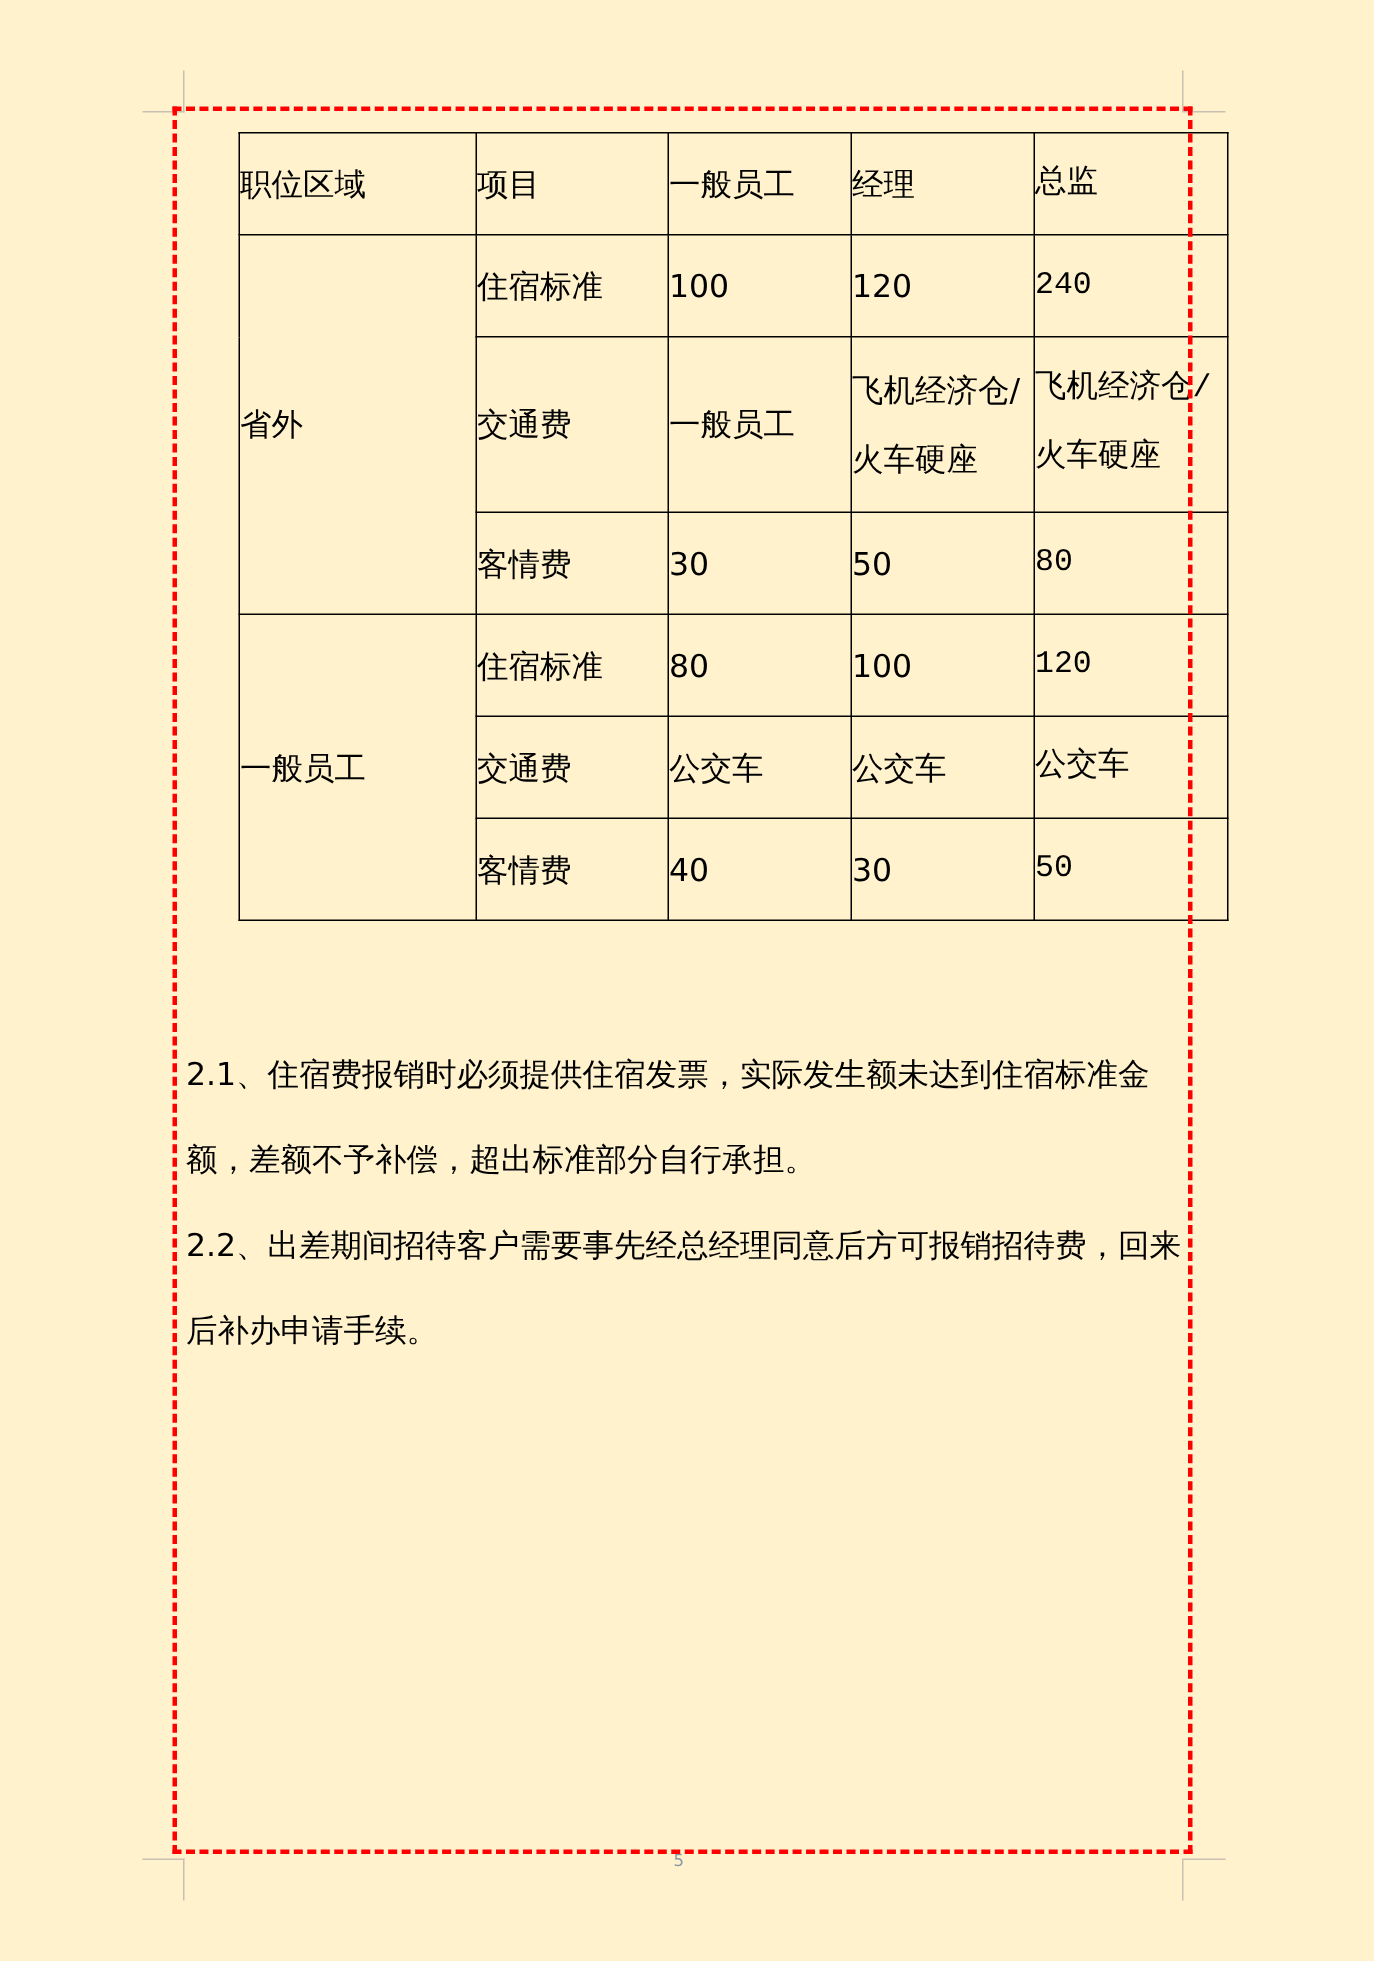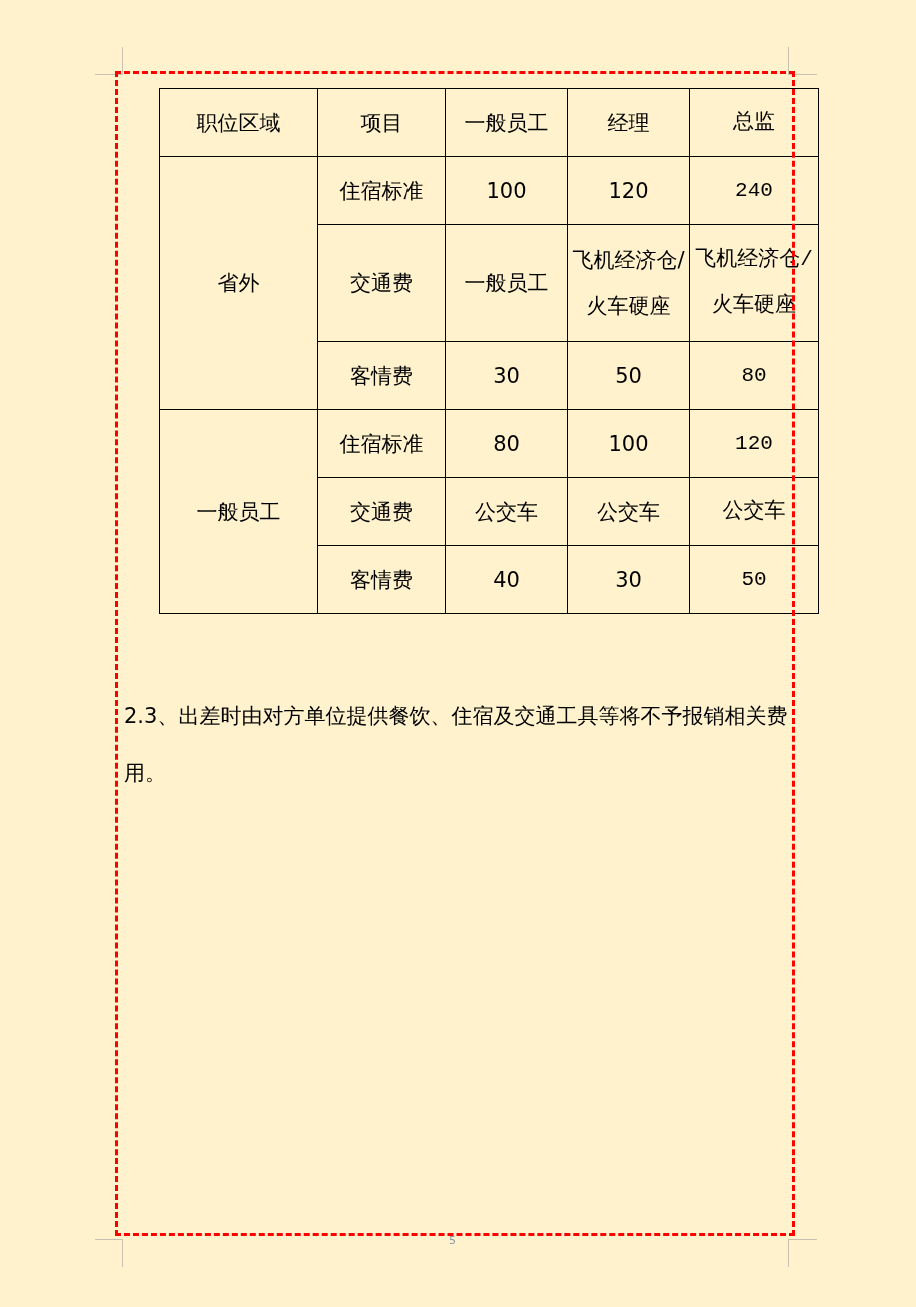--- a/index.html
+++ b/index.html
@@ -9,21 +9,21 @@
   }
   .crop { position:absolute; background:#c8c0b0; }
   .frame {
     position:absolute; left:115px; top:71px; width:680px; height:1165px;
     border:3px dashed #ff0000; box-sizing:border-box; pointer-events:none; z-index:5;
   }
   table.rates {
     position:absolute; left:159px; top:88px; border-collapse:collapse; font-size:21px;
   }
   table.rates td {
-    border:1.5px solid #000; text-align:center; vertical-align:middle; padding:0; line-height:46px;
+    border:1.5px solid #000; vertical-align:middle; padding:0; line-height:46px;
   }
   .hdr td { height:67px; }
   .row td { height:67px; }
   .row.tall td { height:116px; }
   td.c0 { width:157px; }
   td.c1 { width:127px; }
   td.c2 { width:121px; }
   td.c3 { width:121px; }
   td.c4 { width:128px;font-family:Liberation Mono, monospace; }
   .paras { position:absolute; left:124px; top:688px; width:670px; font-size:21px; line-height:57px; }
@@ -88,16 +88,17 @@
   <tr class="row">
     <td class="c1">客情费</td>
     <td class="c2">40</td>
     <td class="c3">30</td>
     <td class="c4">50</td>
   </tr>
 </tbody>
   </table>
 
 <div class="paras">
-  <p>2.3、出差时由对方单位提供餐饮、住宿及交通工具等将不予报销相关费用。</p>
+  <p>2.1、住宿费报销时必须提供住宿发票，实际发生额未达到住宿标准金额，差额不予补偿，超出标准部分自行承担。</p>
+  <p>2.2、出差期间招待客户需要事先经总经理同意后方可报销招待费，回来后补办申请手续。</p>
 </div>
 
 <div class="pagenum">5</div>
 
 </body></html>

